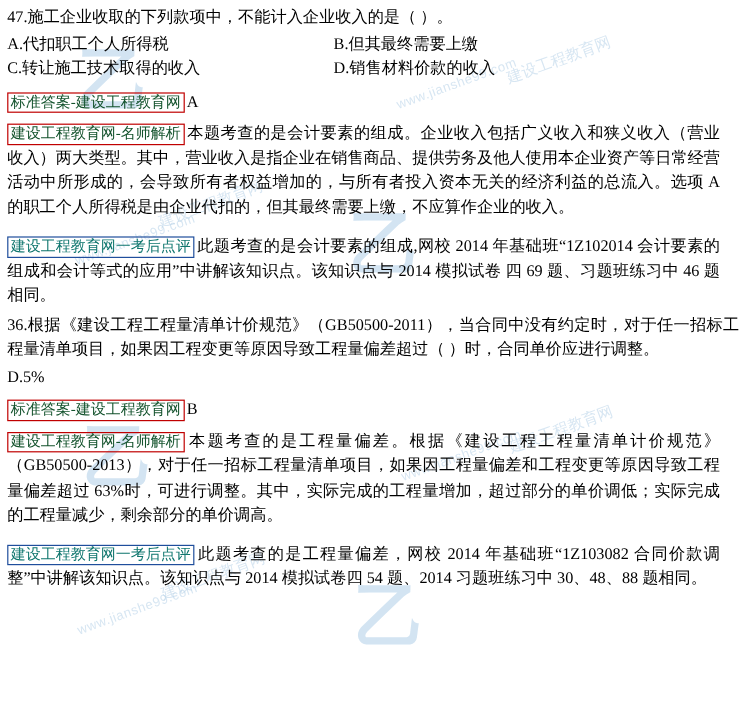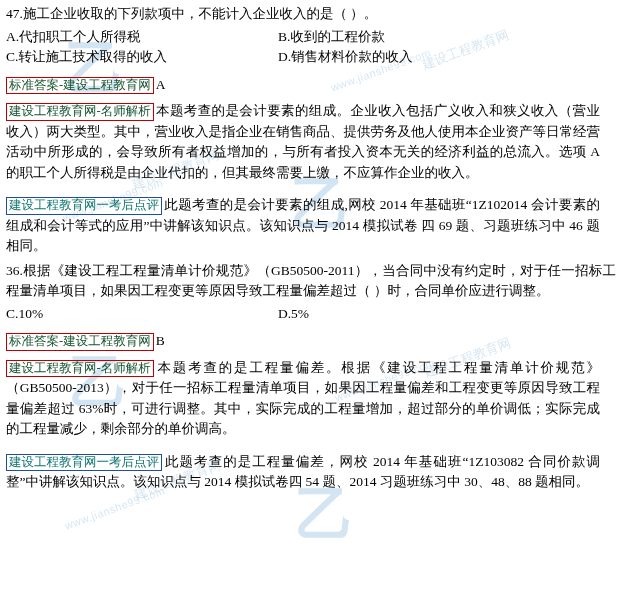--- a/index.html
+++ b/index.html
@@ -127,21 +127,21 @@
   <div class="wm wm-cn" style="left:132px; top:470px;">建设工程教育网</div>
 </div>
 
 <div class="page">
 
   <div>
     <p class="q"><span>47.</span><span>施工企业收取的下列款项中，不能计入企业收入的是（    ）。</span></p>
     <div class="opts">
       <div class="optrow">
         <span class="o1">A.代扣职工个人所得税</span>
-        <span class="o2">B.收到的工程价款</span>
+        <span class="o2">B.但其最终需要上缴</span>
       </div>
       <div class="optrow">
         <span class="o1">C.转让施工技术取得的收入</span>
         <span class="o2">D.销售材料价款的收入</span>
       </div>
     </div>
 
     <div class="tagline">
       <span class="tag">标准答案-建设工程教育网</span>
         <span class="ans-letter">A</span>
@@ -153,21 +153,20 @@
   </div>
 
   <div class="sep"></div>
 
   <div>
     <p class="q"><span>36.</span><span>根据《建设工程工程量清单计价规范》（GB50500-2011），当合同中没有约定时，对于任一招标工程量清单项目，如果因工程变更等原因导致工程量偏差超过（    ）时，合同单价应进行调整。</span></p>
     <div class="opts">
       <div class="optrow">
       </div>
       <div class="optrow">
-        <span class="o1">C.10%</span>
         <span class="o2">D.5%</span>
       </div>
     </div>
 
     <div class="tagline">
       <span class="tag">标准答案-建设工程教育网</span>
         <span class="ans-letter">B</span>
     </div>
 
     <div class="blk"><span class="tag">建设工程教育网-名师解析</span><span>本题考查的是工程量偏差。根据《建设工程工程量清单计价规范》（GB50500-2013），对于任一招标工程量清单项目，如果因工程量偏差和工程变更等原因导致工程量偏差超过 63%时，可进行调整。其中，实际完成的工程量增加，超过部分的单价调低；实际完成的工程量减少，剩余部分的单价调高。</span></div>

